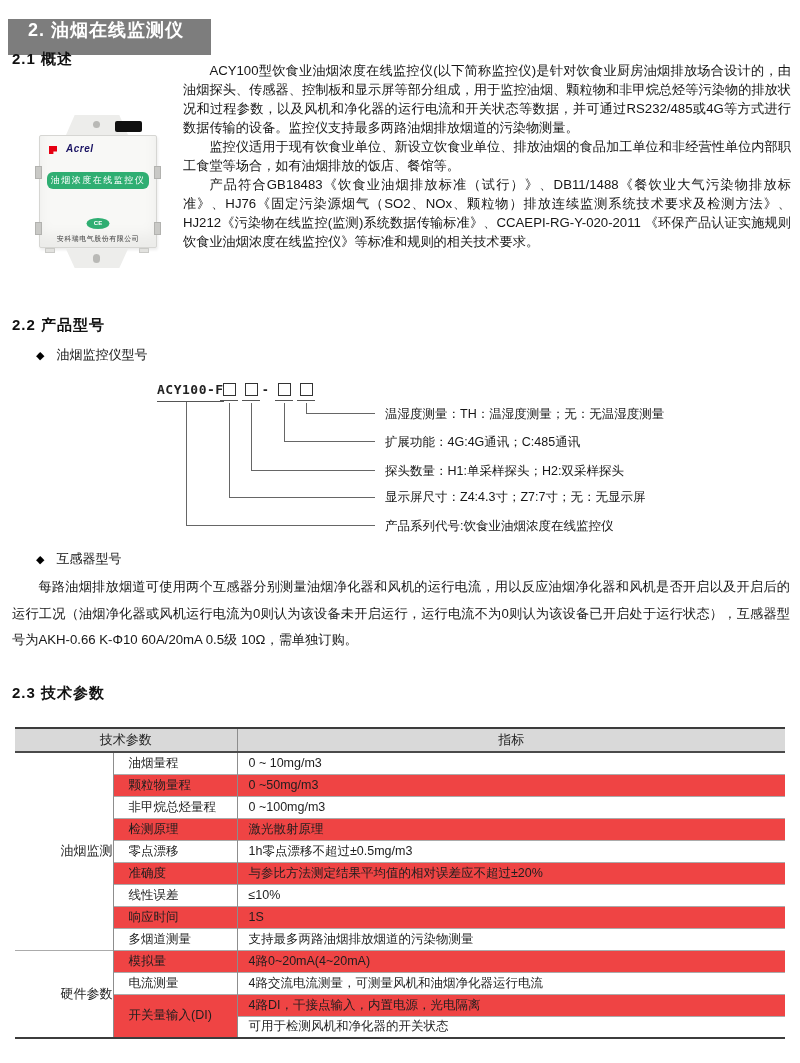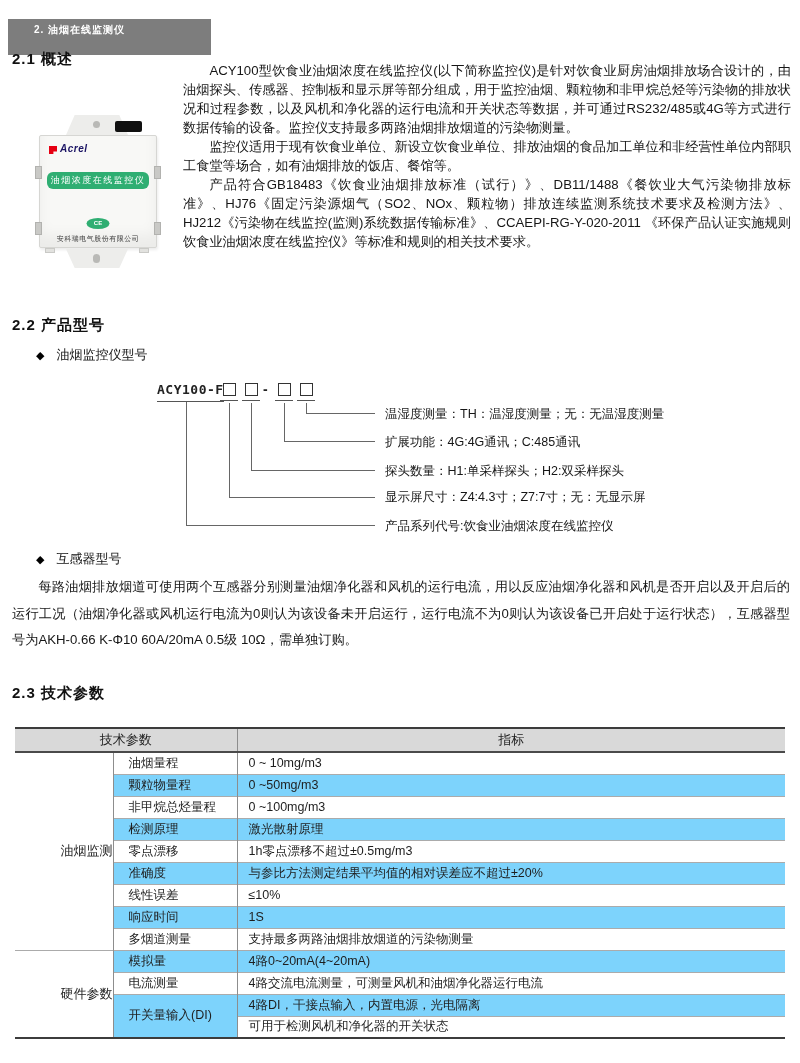--- a/index.html
+++ b/index.html
@@ -6,22 +6,22 @@
   html,body { background:#ffffff; }
   .page {
     position:relative; width:800px; height:1063px; margin:0 auto;
     background:#ffffff; overflow:hidden;
     font-family:"Liberation Sans","DejaVu Sans",sans-serif;
     color:#1a1a1a;
   }
   
   .hdr-bar {
     position:absolute; left:8px; top:19px; width:203px; height:36px;
-    background:#7d7d7d; color:#ffffff; font-size:10px; font-weight:bold;
-    line-height:22px; padding-left:26px; letter-spacing:1px;
+    background:#7d7d7d; color:#ffffff; font-size:18px; font-weight:bold;
+    line-height:22px; padding-left:20px; letter-spacing:1px;
   }
   .h2 {
     position:absolute; left:12px; font-size:15px; font-weight:bold; color:#111;
     letter-spacing:1px;
   }
   .h21 { top:50px; }
   .h22 { top:316px; }
   .h23 { top:684px; }
 
   
@@ -37,21 +37,21 @@
     position:absolute; left:31px; top:3px; width:62px; height:20px;
     background:#ededeb; clip-path:polygon(14% 0,86% 0,100% 100%,0 100%);
   }
   .d-bracket-top .hole { position:absolute; left:27px; top:6px; width:7px; height:7px; border-radius:50%; background:#b9b9b6; }
   .d-antenna { position:absolute; left:80px; top:9px; width:27px; height:11px; background:#101010; border-radius:2px; }
   .d-box {
     position:absolute; left:4px; top:23px; width:118px; height:113px;
     background:#f8f8f6; border:1px solid #d6d6d3; border-radius:2px;
     box-shadow:inset 0 -12px 14px rgba(0,0,0,0.05), 1px 2px 3px rgba(0,0,0,0.08);
   }
-  .d-logo { position:absolute; left:9px; top:7px; display:flex; align-items:flex-end; gap:3px; }
+  .d-logo { position:absolute; left:9px; top:7px; display:flex; align-items:flex-end; gap:9px; }
   .d-logo-mark { width:8px; height:8px; background:#e60012; display:inline-block; clip-path:polygon(0 0,100% 0,100% 70%,55% 70%,55% 100%,0 100%); }
   .d-logo-text { font-size:10px; font-weight:bold; font-style:italic; color:#1b1464; letter-spacing:0.5px; }
   .d-banner {
     position:absolute; left:7px; right:7px; top:36px; height:17px;
     background:#2fae72; color:#ffffff; font-size:9px; line-height:17px;
     text-align:center; letter-spacing:1.5px; border-radius:6px;
   }
   .d-ce {
     position:absolute; left:50%; transform:translateX(-50%); top:82px;
     width:23px; height:11px; background:#2fae72; border-radius:50%;
@@ -113,21 +113,21 @@
   }
   .spec-table th {
     height:24px; background:#d9d9d9; font-weight:normal; font-size:13px;
     text-align:center; border-bottom:2px solid #4a4a4a;
   }
   .spec-table td { height:22px; padding:0; }
   .spec-table .vline { border-left:1px solid #8d8d8d; }
   .spec-table td.param { padding-left:15px; border-top:1px solid #ababab; }
   .spec-table td.value { padding-left:11px; border-top:1px solid #ababab; }
   .spec-table td.group { text-align:right; background:#ffffff; font-size:13px; border-top:1px solid #ababab; }
-  .spec-table tr.alt td.param, .spec-table tr.alt td.value { background:#7dd3fc; }
+  .spec-table tr.alt td.param, .spec-table tr.alt td.value { background:#ef4444; }
 </style>
 </head>
 <body>
 
 <div class="page">
 
   <div class="hdr-bar">2. 油烟在线监测仪</div>
 
   <div class="h2 h21">2.1 概述</div>
 

